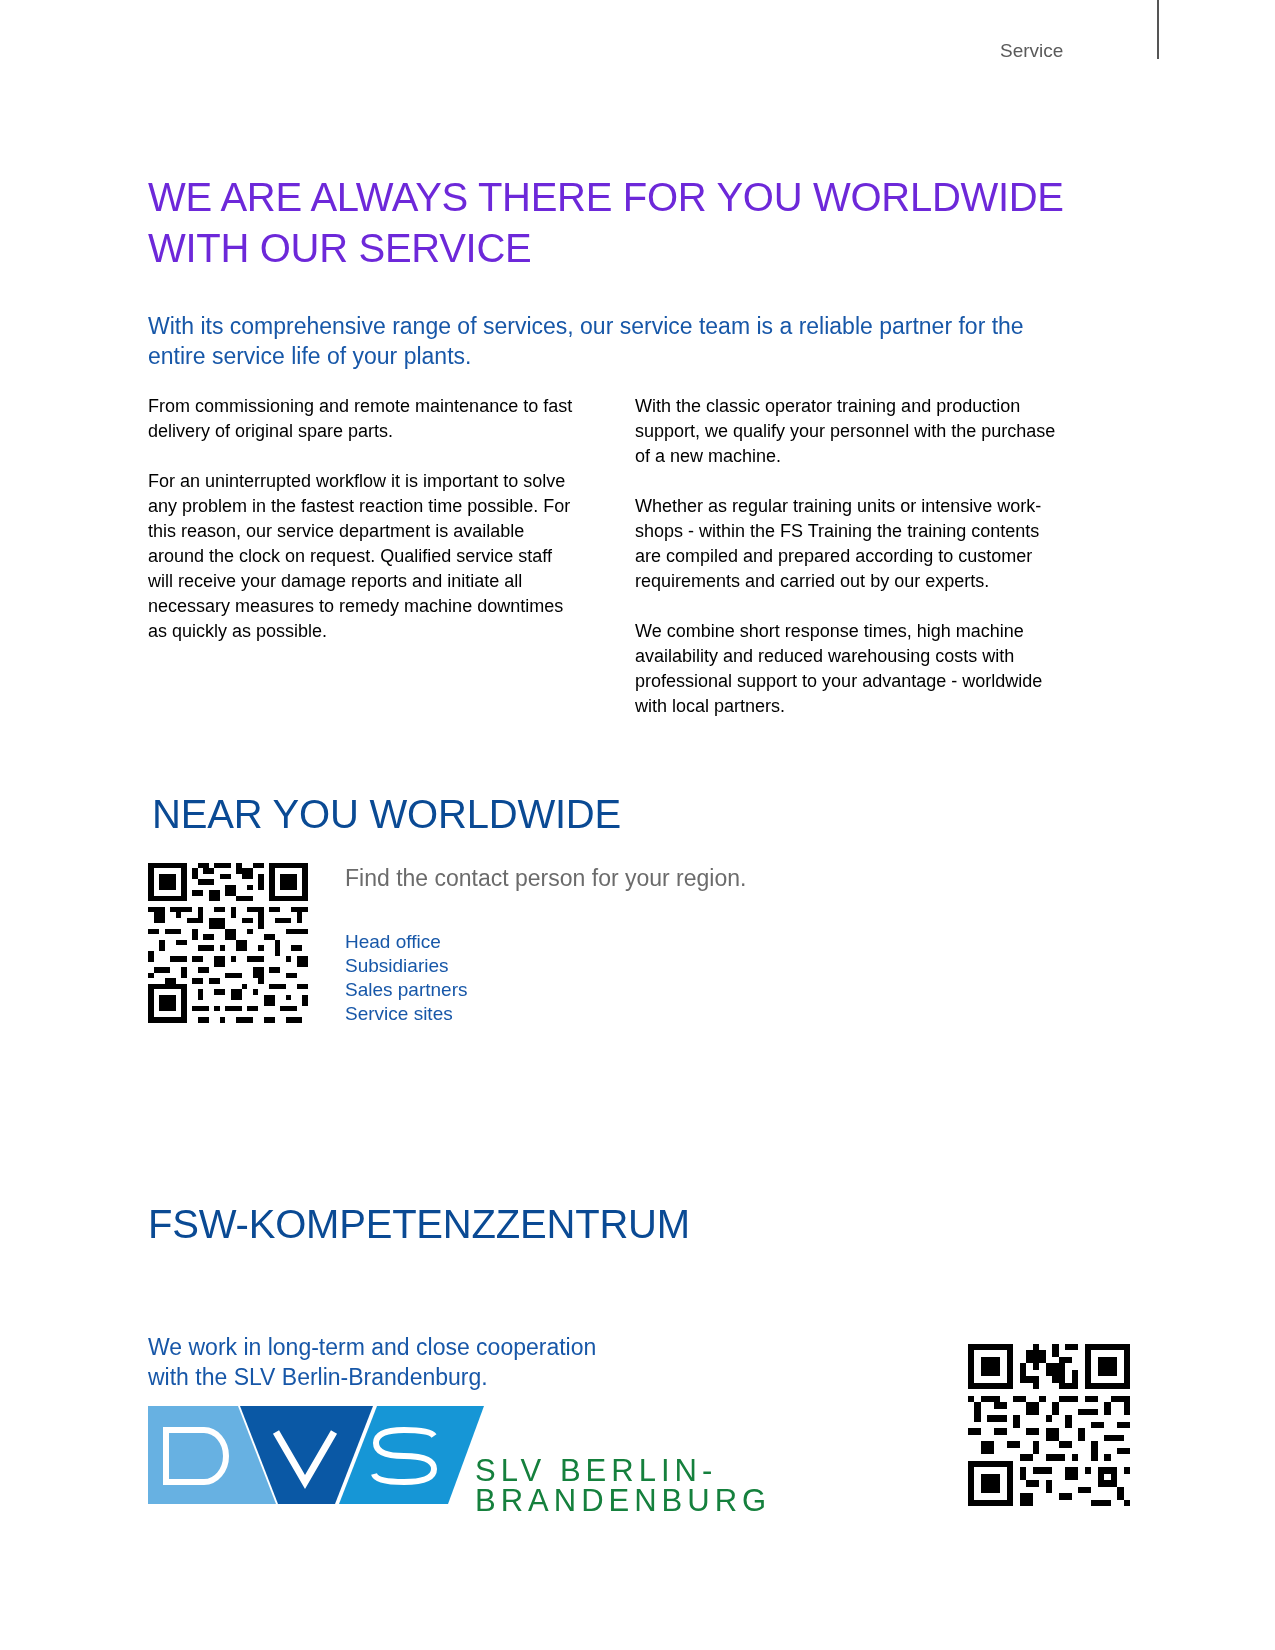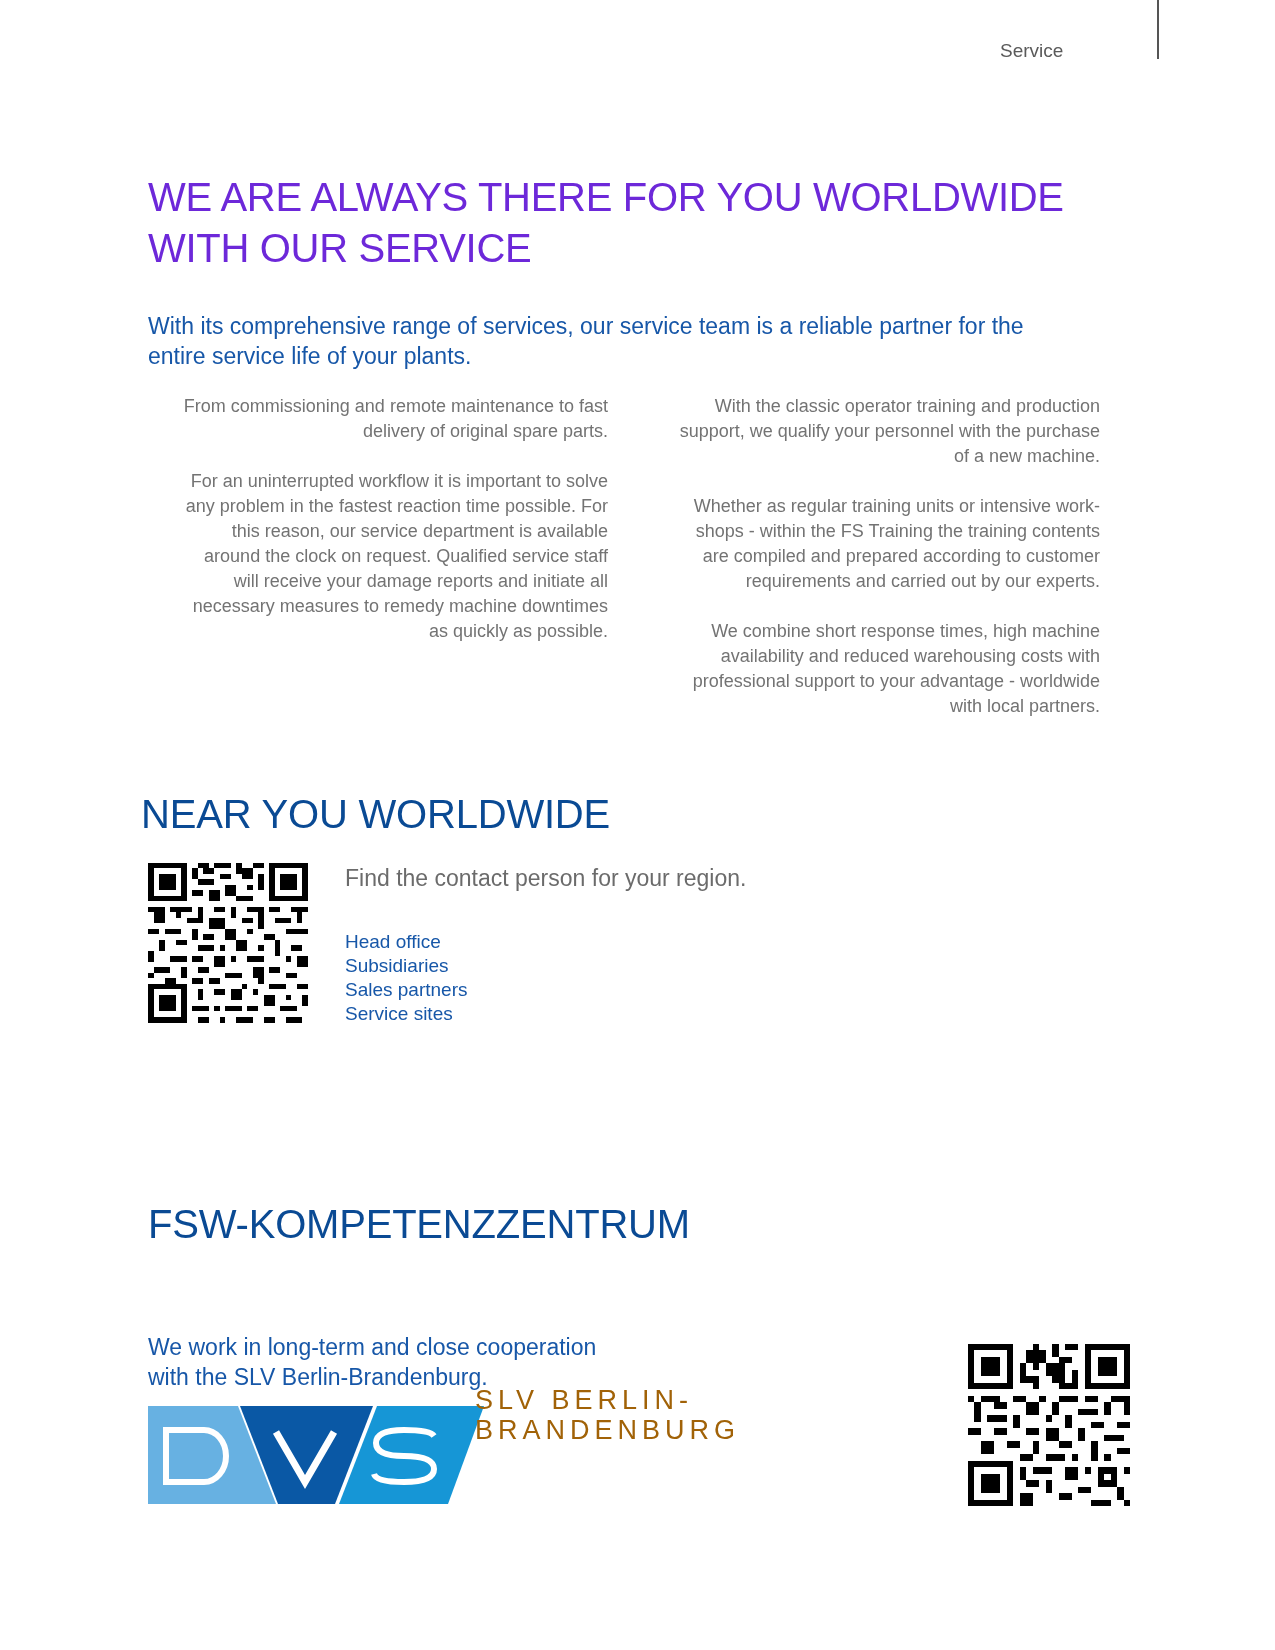--- a/index.html
+++ b/index.html
@@ -2,33 +2,33 @@
 <html><head>
 <meta charset="utf-8">
 <style>
   html, body { margin:0; padding:0; background:#ffffff; }
   body { width:1275px; height:1650px; position:relative; overflow:hidden; font-family:"Liberation Sans", sans-serif; }
   .abs { position:absolute; }
   .page-label { left:1000px; top:40px; width:140px; font-size:19px; color:#5a5a5a; }
   .page-rule { left:1157px; top:0; width:2px; height:59px; background:#555; }
   .h1 { left:148px; top:172px; font-size:40px; line-height:51px; color:#6d28d9; letter-spacing:-0.3px; }
   .lead { left:148px; top:311px; width:920px; font-size:23px; line-height:30px; color:#1757a8; }
-  .col { top:394px; width:460px; font-size:18px; line-height:25px; color:#737373;text-align:right; }
+  .col { top:394px; width:460px; font-size:18px; line-height:25px; color:#000000; }
   .col p { margin:0 0 25px 0; }
   .col-left { left:148px; }
   .col-right { left:635px; width:465px; }
   .h2 { font-size:40px; line-height:48px; color:#0a4a94; letter-spacing:-0.2px; }
   .find { left:345px; top:865px; font-size:23px; color:#6b6b6b;text-align:right; }
   .links { left:345px; top:930px; font-size:19px; line-height:24px; color:#1757a8; }
   .links a { display:block; color:#1757a8; text-decoration:none; cursor:pointer; }
   .coop { left:148px; top:1332px; font-size:23px; line-height:30px; color:#1757a8; }
   .qr { background:#fff; }
   .qr svg { display:block; }
   .dvs { left:148px; top:1406px; width:600px; height:98px; }
-  .slv { left:475px; top:1385px; font-size:27px; line-height:30px; letter-spacing:5px; color:#a16207; }
+  .slv { left:475px; top:1456px; font-size:31px; line-height:30px; letter-spacing:5px; color:#15803d; }
 </style>
 </head>
 <body>
 
 <div class="abs page-label">Service</div>
 <div class="abs page-rule"></div>
 
 <div class="abs h1">
   <div>WE ARE ALWAYS THERE FOR YOU WORLDWIDE</div>
   <div>WITH OUR SERVICE</div>
@@ -68,21 +68,21 @@
     <span>requirements and carried out by our experts.</span>
   </p>
   <p>
     <span>We combine short response times, high machine</span><br>
     <span>availability and reduced warehousing costs with</span><br>
     <span>professional support to your advantage - worldwide</span><br>
     <span>with local partners.</span>
   </p>
 </div>
 
-<div class="abs h2" style="left:141px; top:790px;">NEAR YOU WORLDWIDE</div>
+<div class="abs h2" style="left:152px; top:790px;">NEAR YOU WORLDWIDE</div>
 
 <div class="abs qr" style="left:148px; top:862px;">
   <svg width="160" height="161" viewBox="0 0 29 29" shape-rendering="crispEdges">
     <rect width="29" height="29" fill="#fff"></rect>
     <g fill="#000">
 
       <path d="M0 0h7v7H0z M22 0h7v7h-7z M0 22h7v7H0z"></path>
     </g>
     <g fill="#fff">
         <path d="M1 1h5v5H1z M23 1h5v5h-5z M1 23h5v5H1z"></path>

